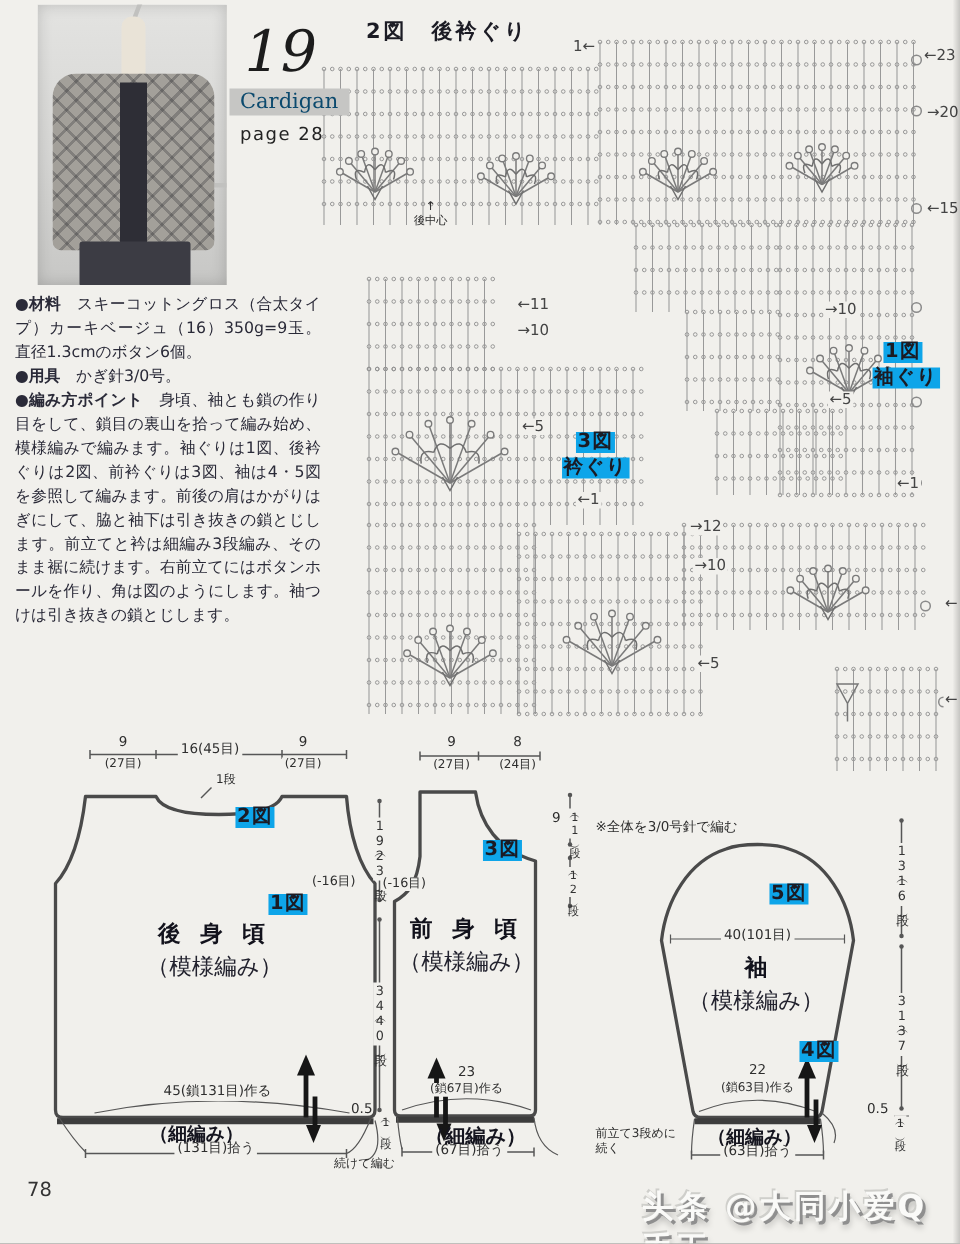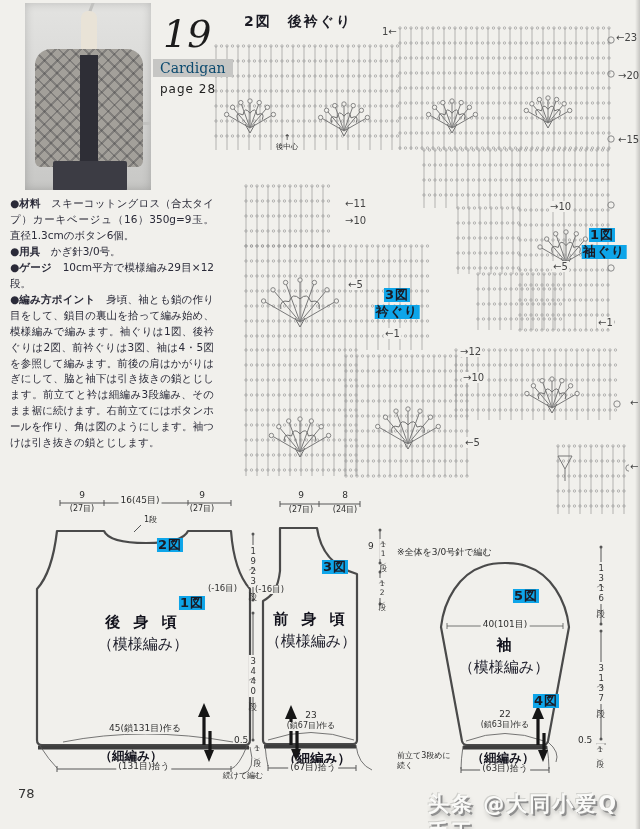--- a/index.html
+++ b/index.html
@@ -2343,21 +2343,20 @@
     <div class="ph-skirt"></div>
   </div>
 
   <div id="num19">19</div>
   <div id="cardigan">Cardigan</div>
   <div id="page28">page 28</div>
 
   <div id="instructions">
       <p><b>●材料</b>　スキーコットングロス（合太タイプ）カーキベージュ（16）350g=9玉。直径1.3cmのボタン6個。</p>
       <p><b>●用具</b>　かぎ針3/0号。</p>
-      <p><b>●ゲージ</b>　10cm平方で模様編み29目×12段。</p>
       <p><b>●編み方ポイント</b>　身頃、袖とも鎖の作り目をして、鎖目の裏山を拾って編み始め、模様編みで編みます。袖ぐりは1図、後衿ぐりは2図、前衿ぐりは3図、袖は4・5図を参照して編みます。前後の肩はかがりはぎにして、脇と袖下は引き抜きの鎖とじします。前立てと衿は細編み3段編み、そのまま裾に続けます。右前立てにはボタンホールを作り、角は図のようにします。袖つけは引き抜きの鎖とじします。</p>
     </div>
 
   <div class="lbl biglbl" style="left:244px;top:14px">2図　後衿ぐり</div>
   <div class="lbl figlbl c" style="left:602px;top:228px">1図</div>
   <div class="lbl figlbl c" style="left:604px;top:245px">袖ぐり</div>
   <div class="lbl figlbl c" style="left:397px;top:288px">3図</div>
   <div class="lbl figlbl c" style="left:397px;top:305px">衿ぐり</div>
   <div class="lbl c" style="left:287px;top:134px;font-size:8px">↑</div>
   <div class="lbl c" style="left:287px;top:143px;font-size:7.5px">後中心</div>

